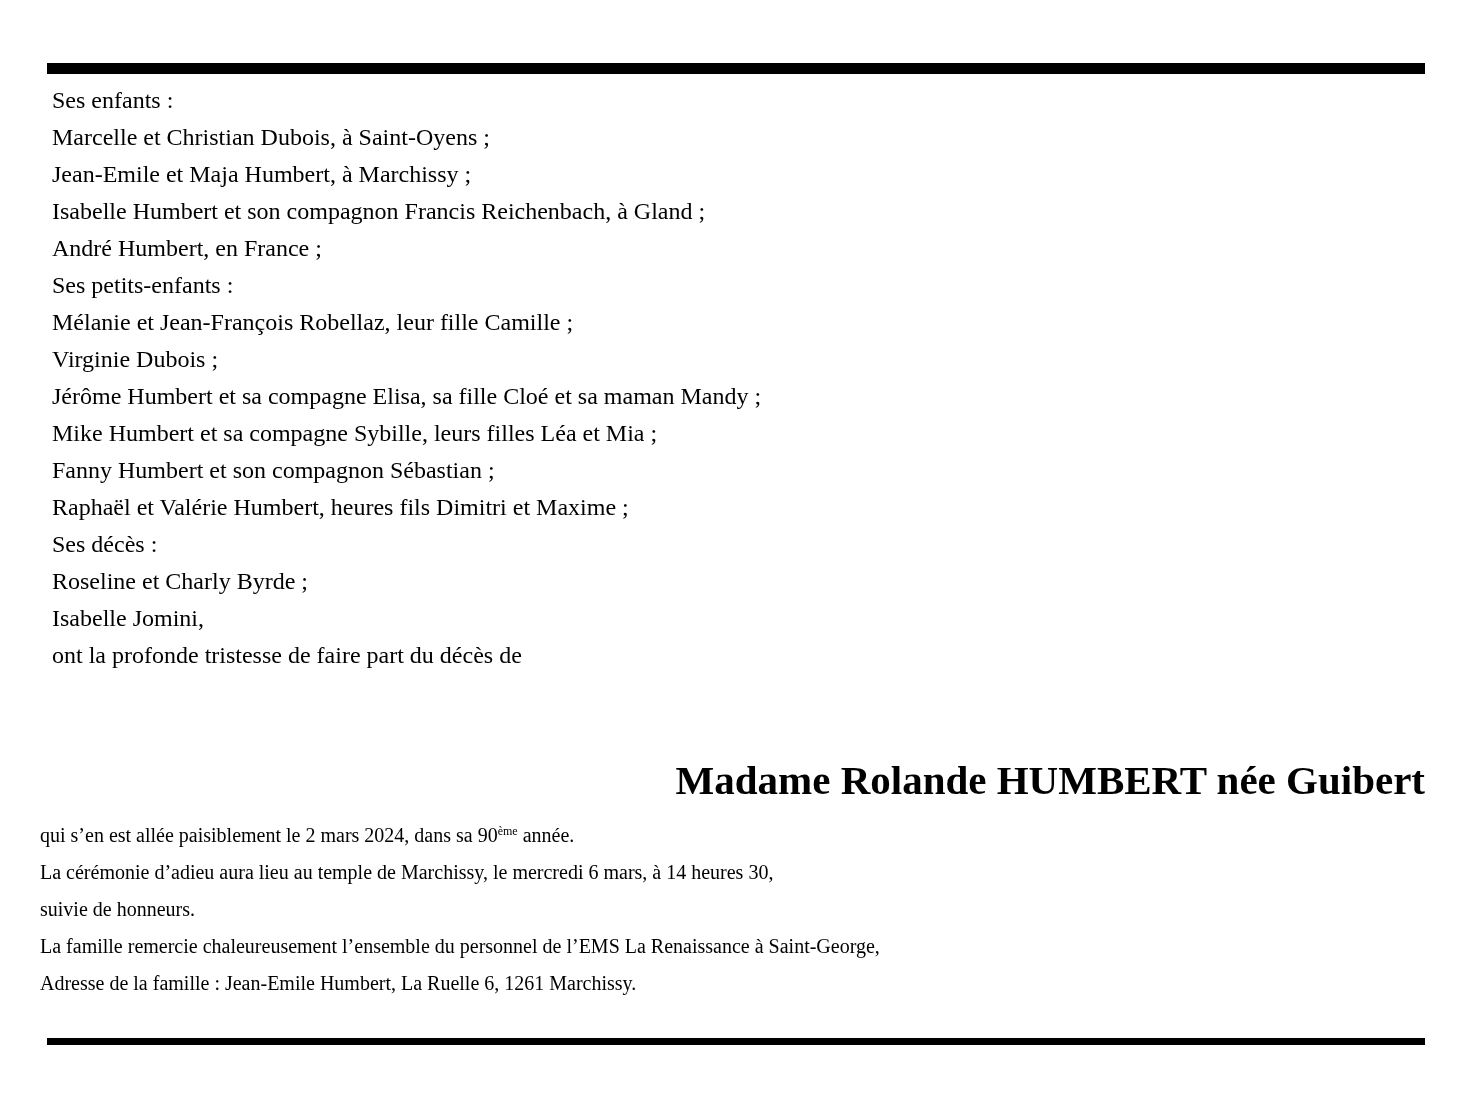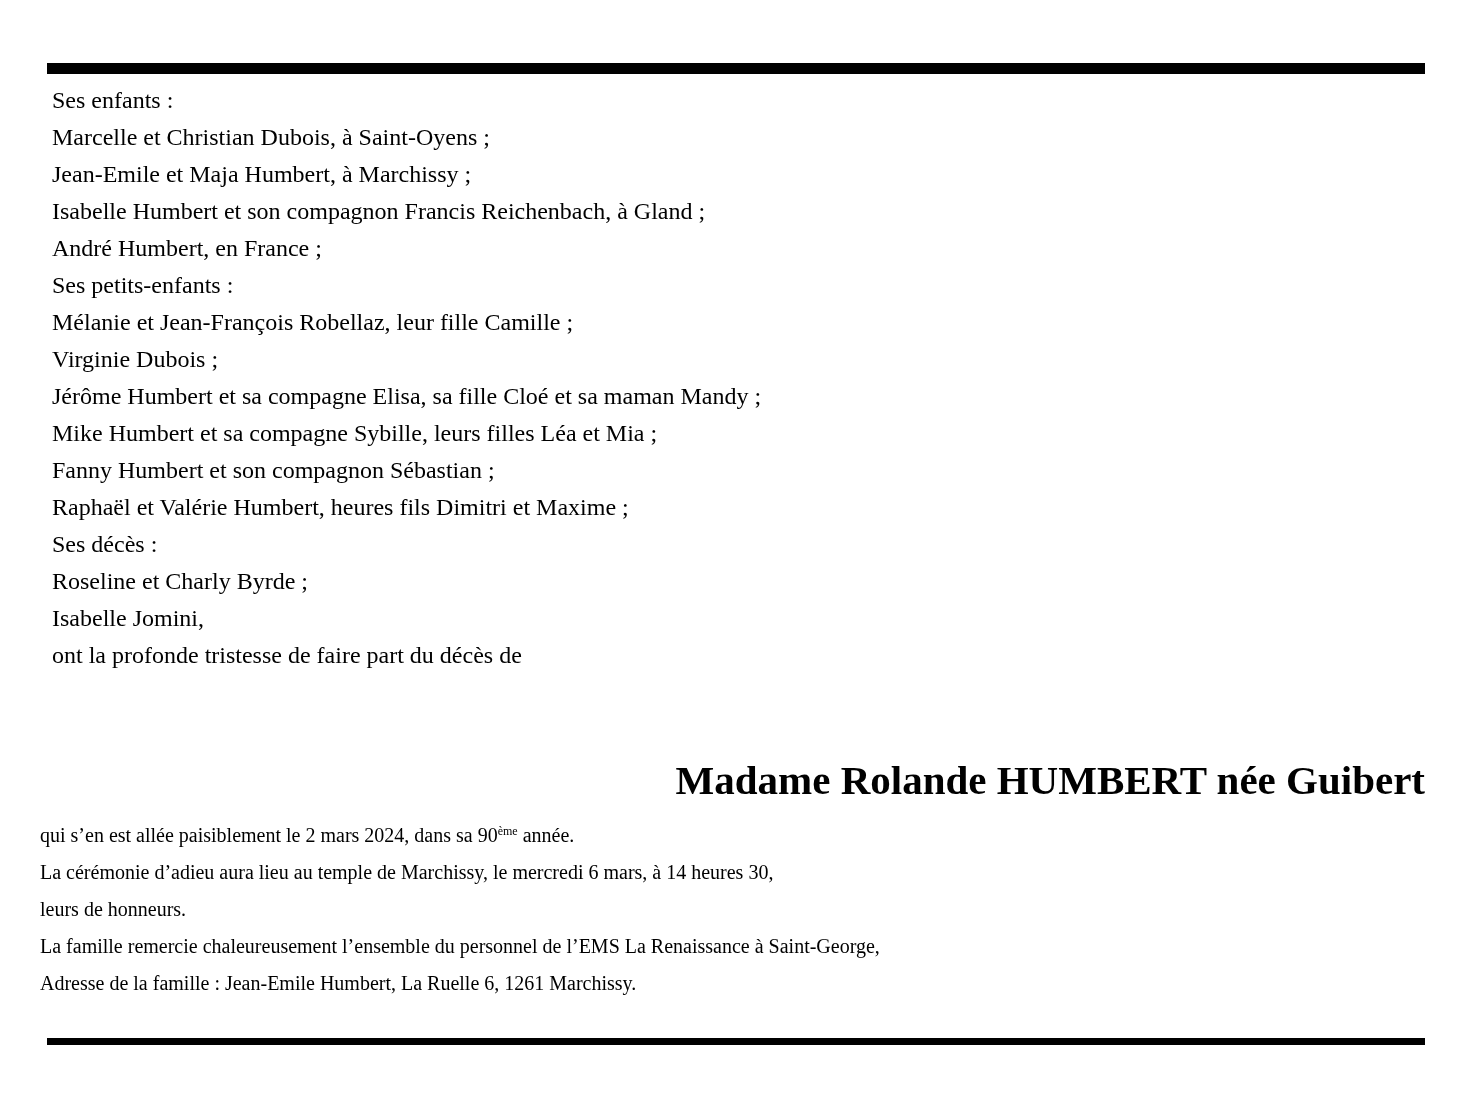--- a/index.html
+++ b/index.html
@@ -96,19 +96,19 @@
       <div class="line"><span>Roseline et Charly </span><span class="b">Byrde</span><span> ;</span></div>
       <div class="line"><span>Isabelle </span><span class="b">Jomini</span><span>,</span></div>
       <div class="line"><span>ont la profonde tristesse de faire part du décès de</span></div>
     </div>
 
   <div class="deceased-title">Madame Rolande HUMBERT née Guibert</div>
 
   <div class="closing-block">
       <div class="line"><span>qui s’en est allée paisiblement le 2 mars 2024, dans sa 90</span><sup>ème</sup><span> année.</span></div>
       <div class="line"><span>La cérémonie d’adieu aura lieu au temple de Marchissy, le mercredi 6 mars, à 14 heures 30,</span></div>
-      <div class="line"><span>leurs de honneurs.</span></div>
+      <div class="line"><span>suivie de honneurs.</span></div>
       <div class="line"><span>La famille remercie chaleureusement l’ensemble du personnel de l’EMS La Renaissance à Saint-George,</span></div>
       <div class="line"><span>Adresse de la famille : Jean-Emile Humbert, La Ruelle 6, 1261 </span><span class="b">Marchissy.</span></div>
     </div>
 
   <div class="rule rule-bottom"></div>
 </div>
 
 </body></html>

